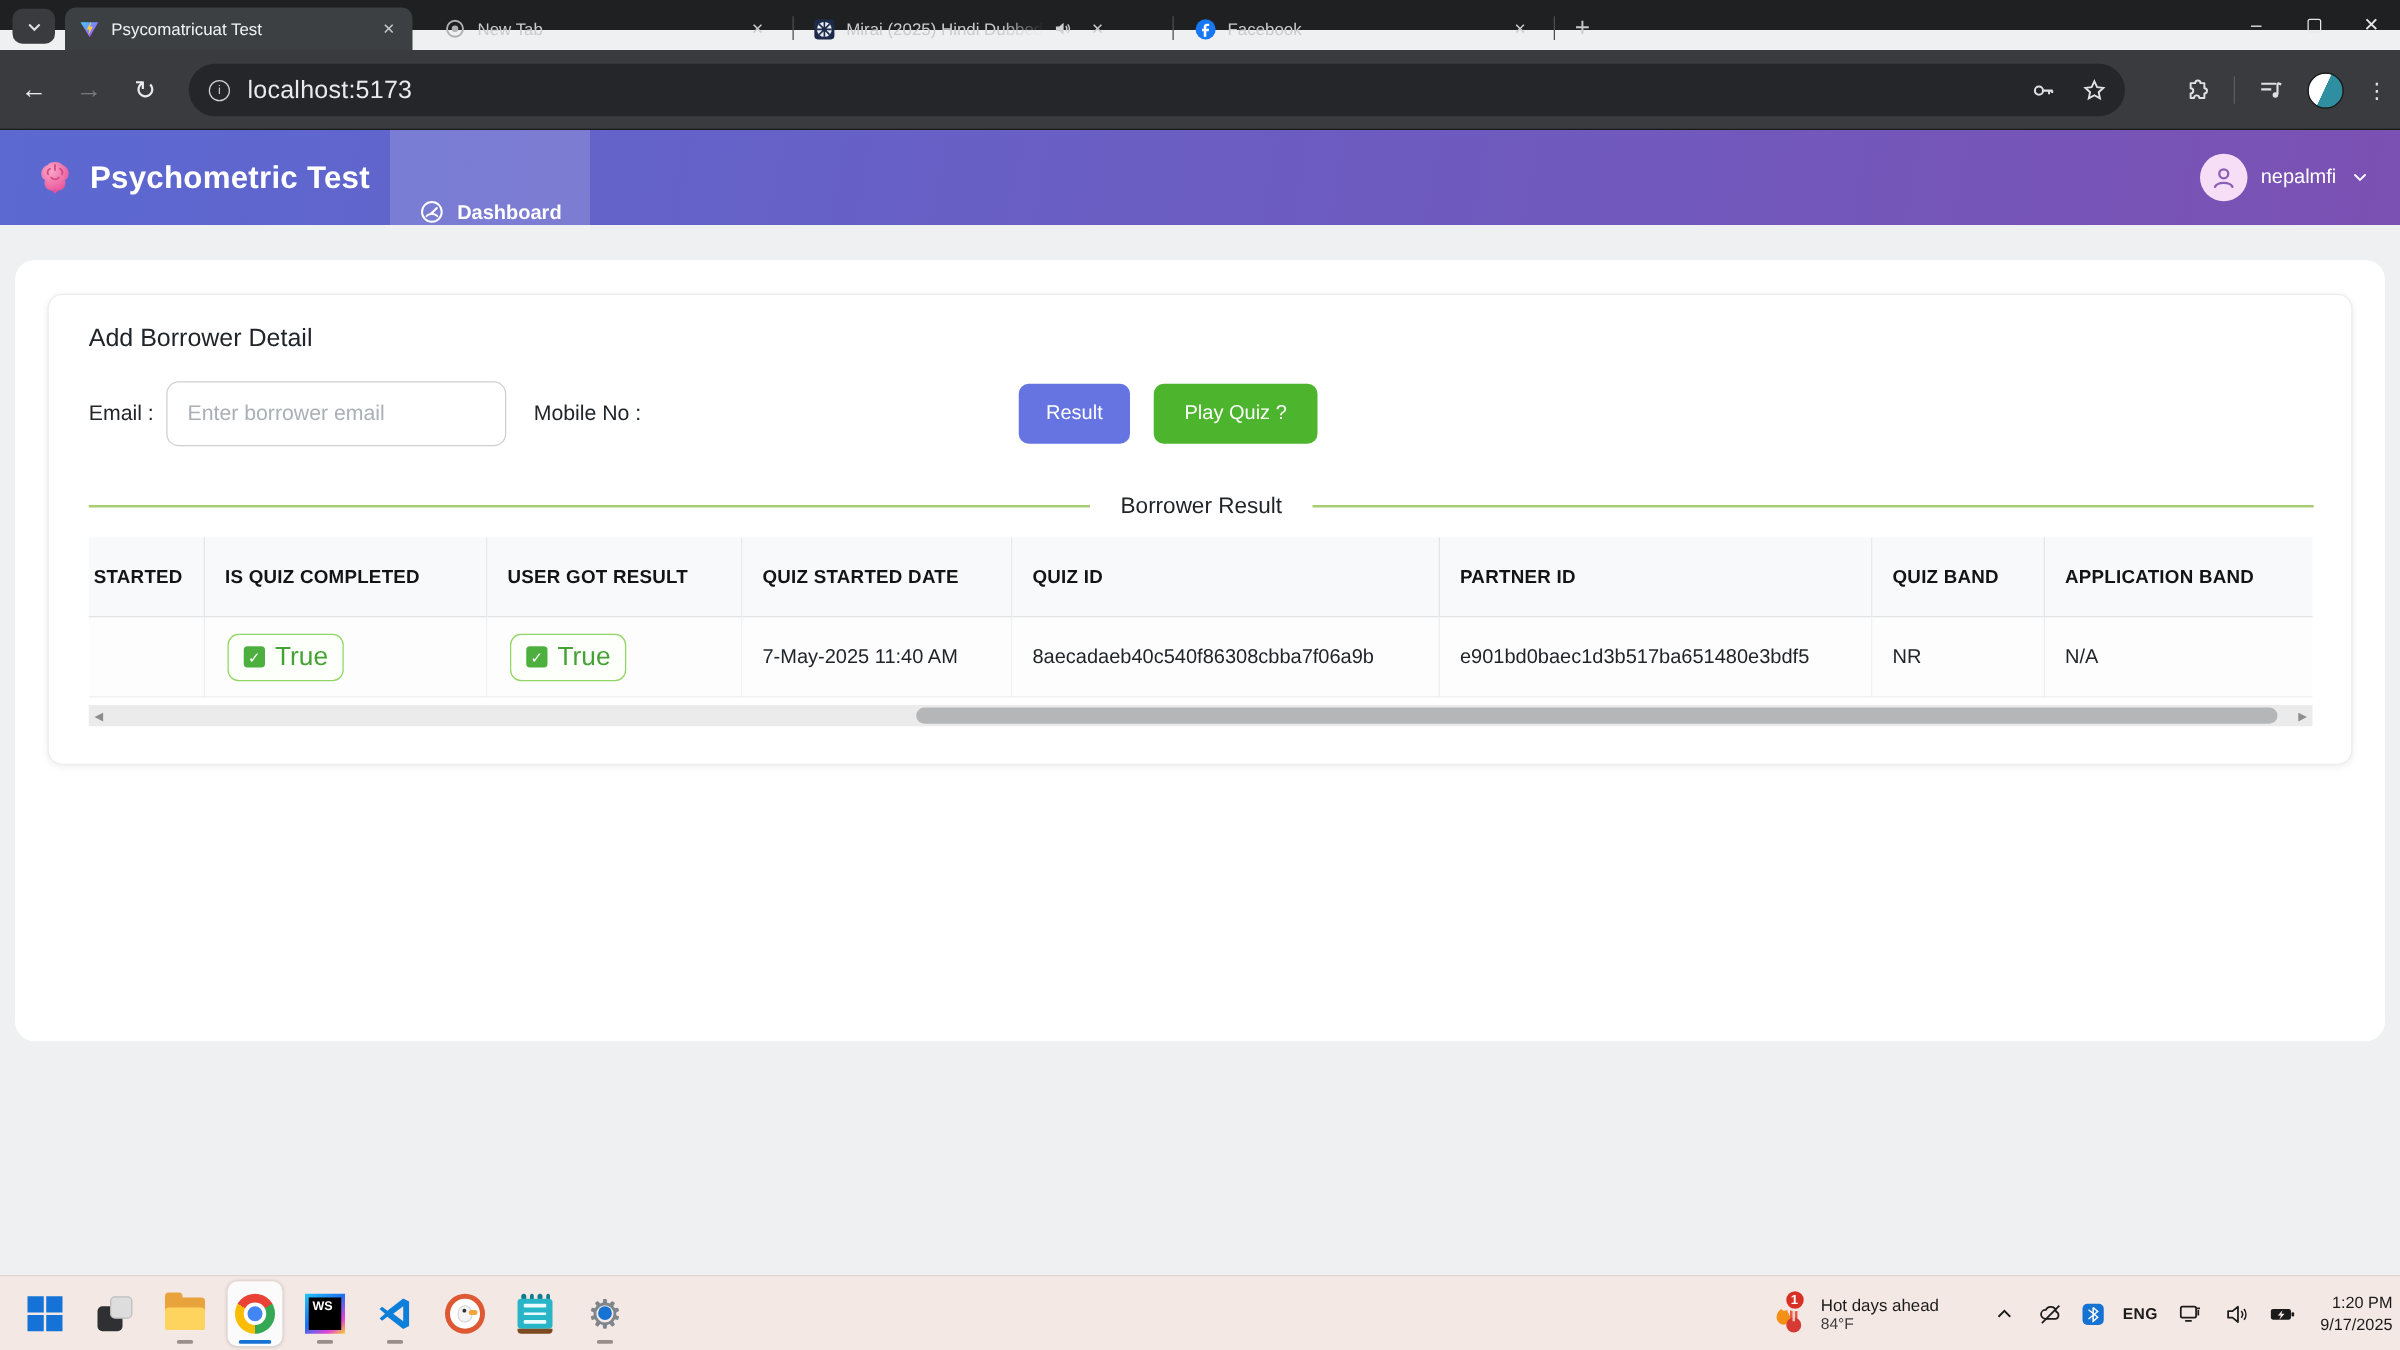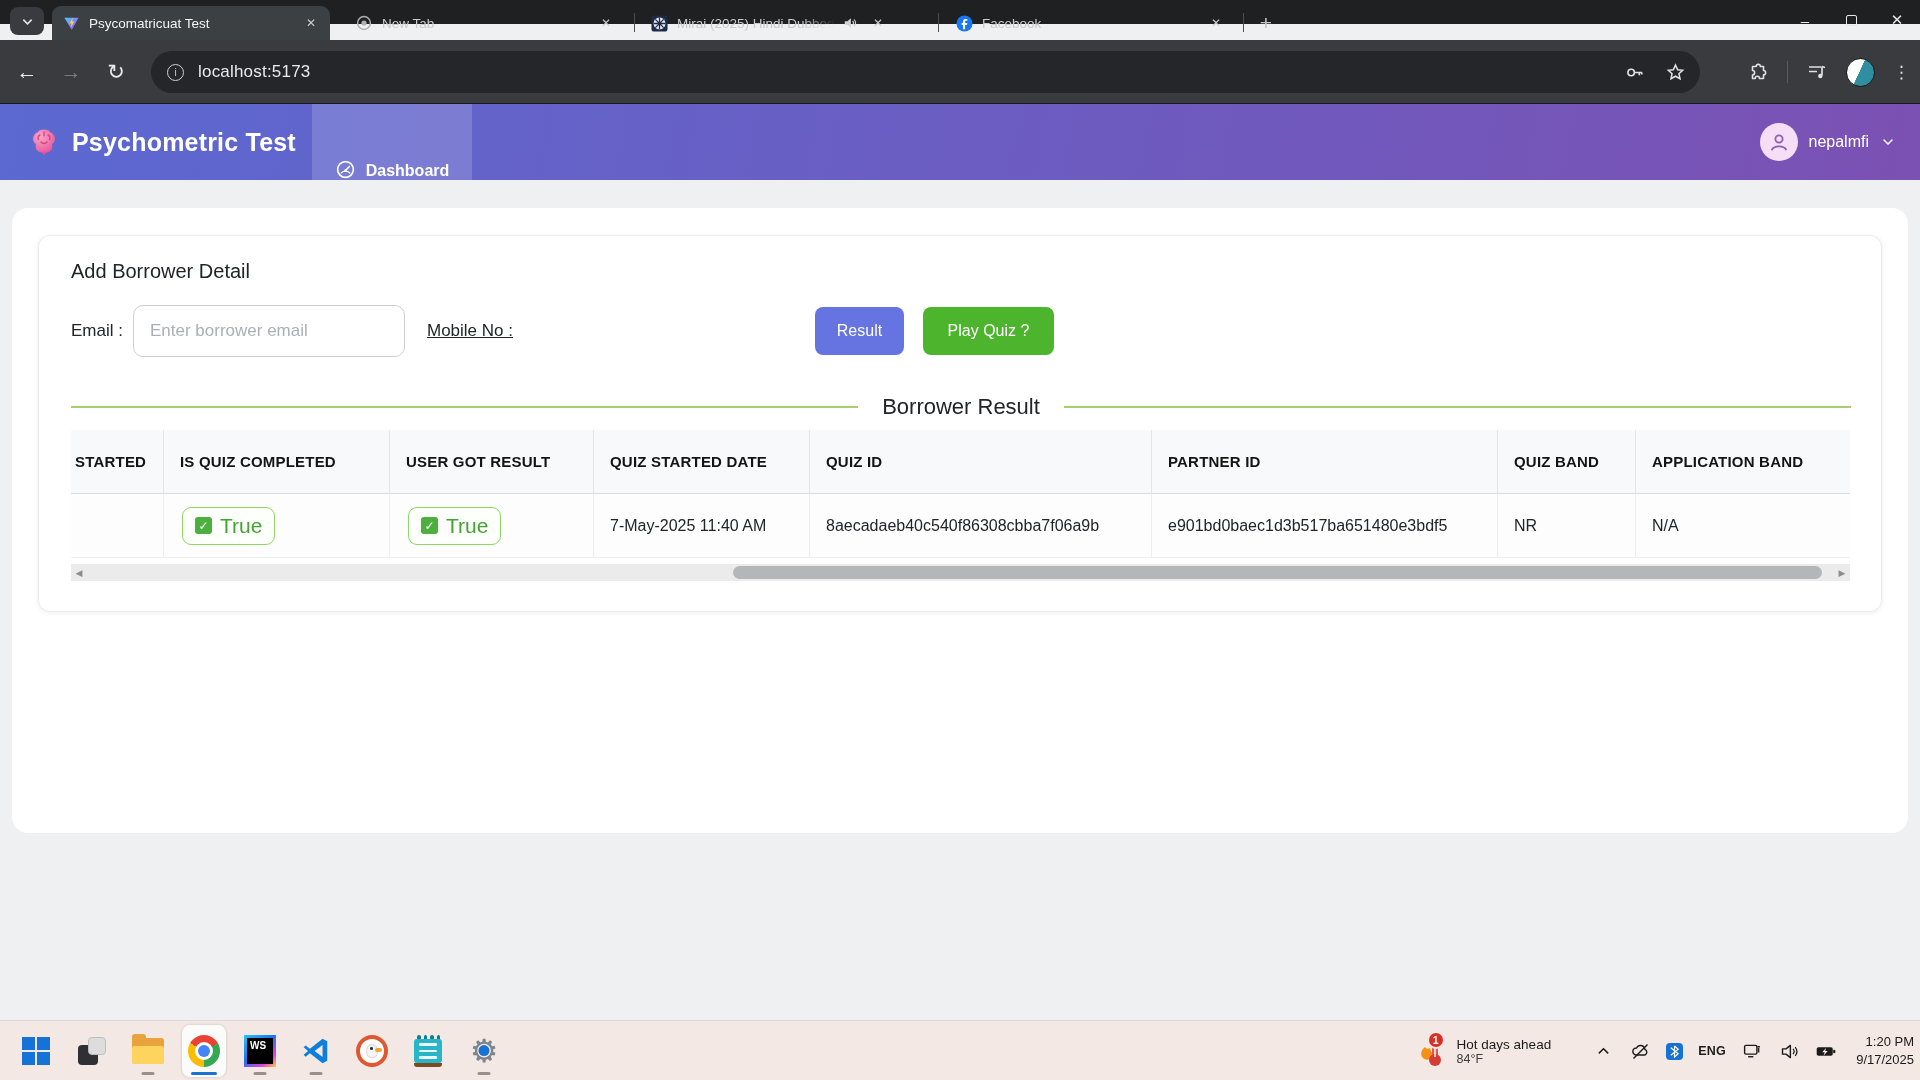--- a/index.html
+++ b/index.html
@@ -27,21 +27,21 @@
   .winbtn .sq { width:11px; height:11px; border:1.3px solid #e7e8e9; border-radius:2px; }
 
   .toolbar { position:absolute; left:0; top:40px; width:1920px; height:64px; background:#3a3b3e; border-bottom:1px solid #191a1b; }
   .navbtn { position:absolute; top:15px; width:34px; height:34px; display:flex; align-items:center;
     justify-content:center; color:#e8eaed; font-size:21px; border-radius:50%; }
   .navbtn.disabled { color:#77797c; }
   .omnibox { position:absolute; left:151px; top:11px; width:1549px; height:42px; border-radius:21px;
     background:#242629; display:flex; align-items:center; color:#e8eaed; }
   .infoicon { width:17px; height:17px; border:1.6px solid #cfd1d3; border-radius:50%; margin:0 14px 0 16px;
     display:flex; align-items:center; justify-content:center; font-size:10px; color:#cfd1d3; font-style:normal; }
-  .url { font-size:17px; letter-spacing:.2px; }
+  .url { font-size:20px; letter-spacing:.2px; }
   .omni-right { position:absolute; right:14px; top:0; height:42px; display:flex; align-items:center; gap:20px; }
   .tb-right { position:absolute; right:10px; top:15px; height:34px; display:flex; align-items:center; gap:18px; }
   .tbsep { width:1px; height:22px; background:#5a5c5f; }
   .avatar-tb { width:29px; height:29px; border-radius:50%; background:linear-gradient(115deg,#ffffff 46%,#2f8ea0 47%); border:1px solid #191a1b; }
   .dots { color:#dfe1e2; font-size:17px; letter-spacing:0; }
 
   
   .appheader { position:absolute; left:0; top:104px; width:1920px; height:76px;
     background:linear-gradient(100deg, var(--header_gradient_start,#5b69d1) 0%, var(--header_gradient_end,#7b51b3) 100%); }
   .brand { position:absolute; left:28px; top:0; height:76px; display:flex; align-items:center; gap:12px; }
@@ -62,21 +62,21 @@
   .finput { position:absolute; top:69px; height:52px; border:1px solid #cfcfcf; border-radius:10px;
     padding:0 16px; font-size:17px; color:#212529; background:#fff; font-family:"Liberation Sans",sans-serif; outline:none; }
   .finput::placeholder { color:#aab0b6; }
   .btn { position:absolute; top:71px; height:48px; border:none; border-radius:8px; color:#fff;
     font-size:16px; font-family:"Liberation Sans",sans-serif; cursor:pointer; }
   .btn-result { left:776px; width:89px; background:var(--result_button,#6574e1); }
   .btn-quiz { left:884px; width:131px; background:var(--play_quiz_button,#4cb42d); }
 
   .divider { position:absolute; left:32px; top:158px; width:1780px; display:flex; align-items:center; }
   .divider .ln { flex:1; height:2px; background:var(--divider_green,#a9cd71); }
-  .divider .tx { margin:0 24px; font-size:22px; color:#212529; white-space:nowrap; }
+  .divider .tx { margin:0 24px; font-size:18px; color:#212529; white-space:nowrap; }
 
   .btable { position:absolute; left:32px; top:194px; width:1779px; }
   .trow { display:grid; grid-template-columns:93px 226px 204px 216px 342px 346px 138px 214px; }
   .th { height:64px; background:#f8f9fa; display:flex; align-items:center; padding:0 16px;
     font-size:15px; font-weight:bold; color:#141414; letter-spacing:.2px; border-right:1px solid #e3e6e8;
     border-bottom:1px solid #dadde0; white-space:nowrap; overflow:hidden; }
   .th:last-child { border-right:none; }
   .th.clip { padding:0 4px; }
   .td { height:64px; background:#fdfdfe; display:flex; align-items:center; padding:0 16px;
     font-size:16px; color:#212529; border-right:1px solid #eceeef; border-bottom:1px solid #eceeef;
@@ -327,21 +327,21 @@
     </div>
   </div>
 
   <div class="page">
     <div class="panel">
       <div class="card">
         <div class="card-heading">Add Borrower Detail</div>
 
         <span class="flabel" style="left:32px;">Email :</span>
         <input class="finput" style="left: 94px; width: 272px;" type="text" placeholder="Enter borrower email">
-        <span class="flabel" style="left:388px;text-decoration:underline;">Mobile No :</span>
+        <span class="flabel" style="left:388px;">Mobile No :</span>
         <button class="btn btn-result">Result</button>
         <button class="btn btn-quiz">Play Quiz ?</button>
 
         <div class="divider">
           <span class="ln"></span>
           <span class="tx">Borrower Result</span>
           <span class="ln"></span>
         </div>
 
         <div class="btable">

